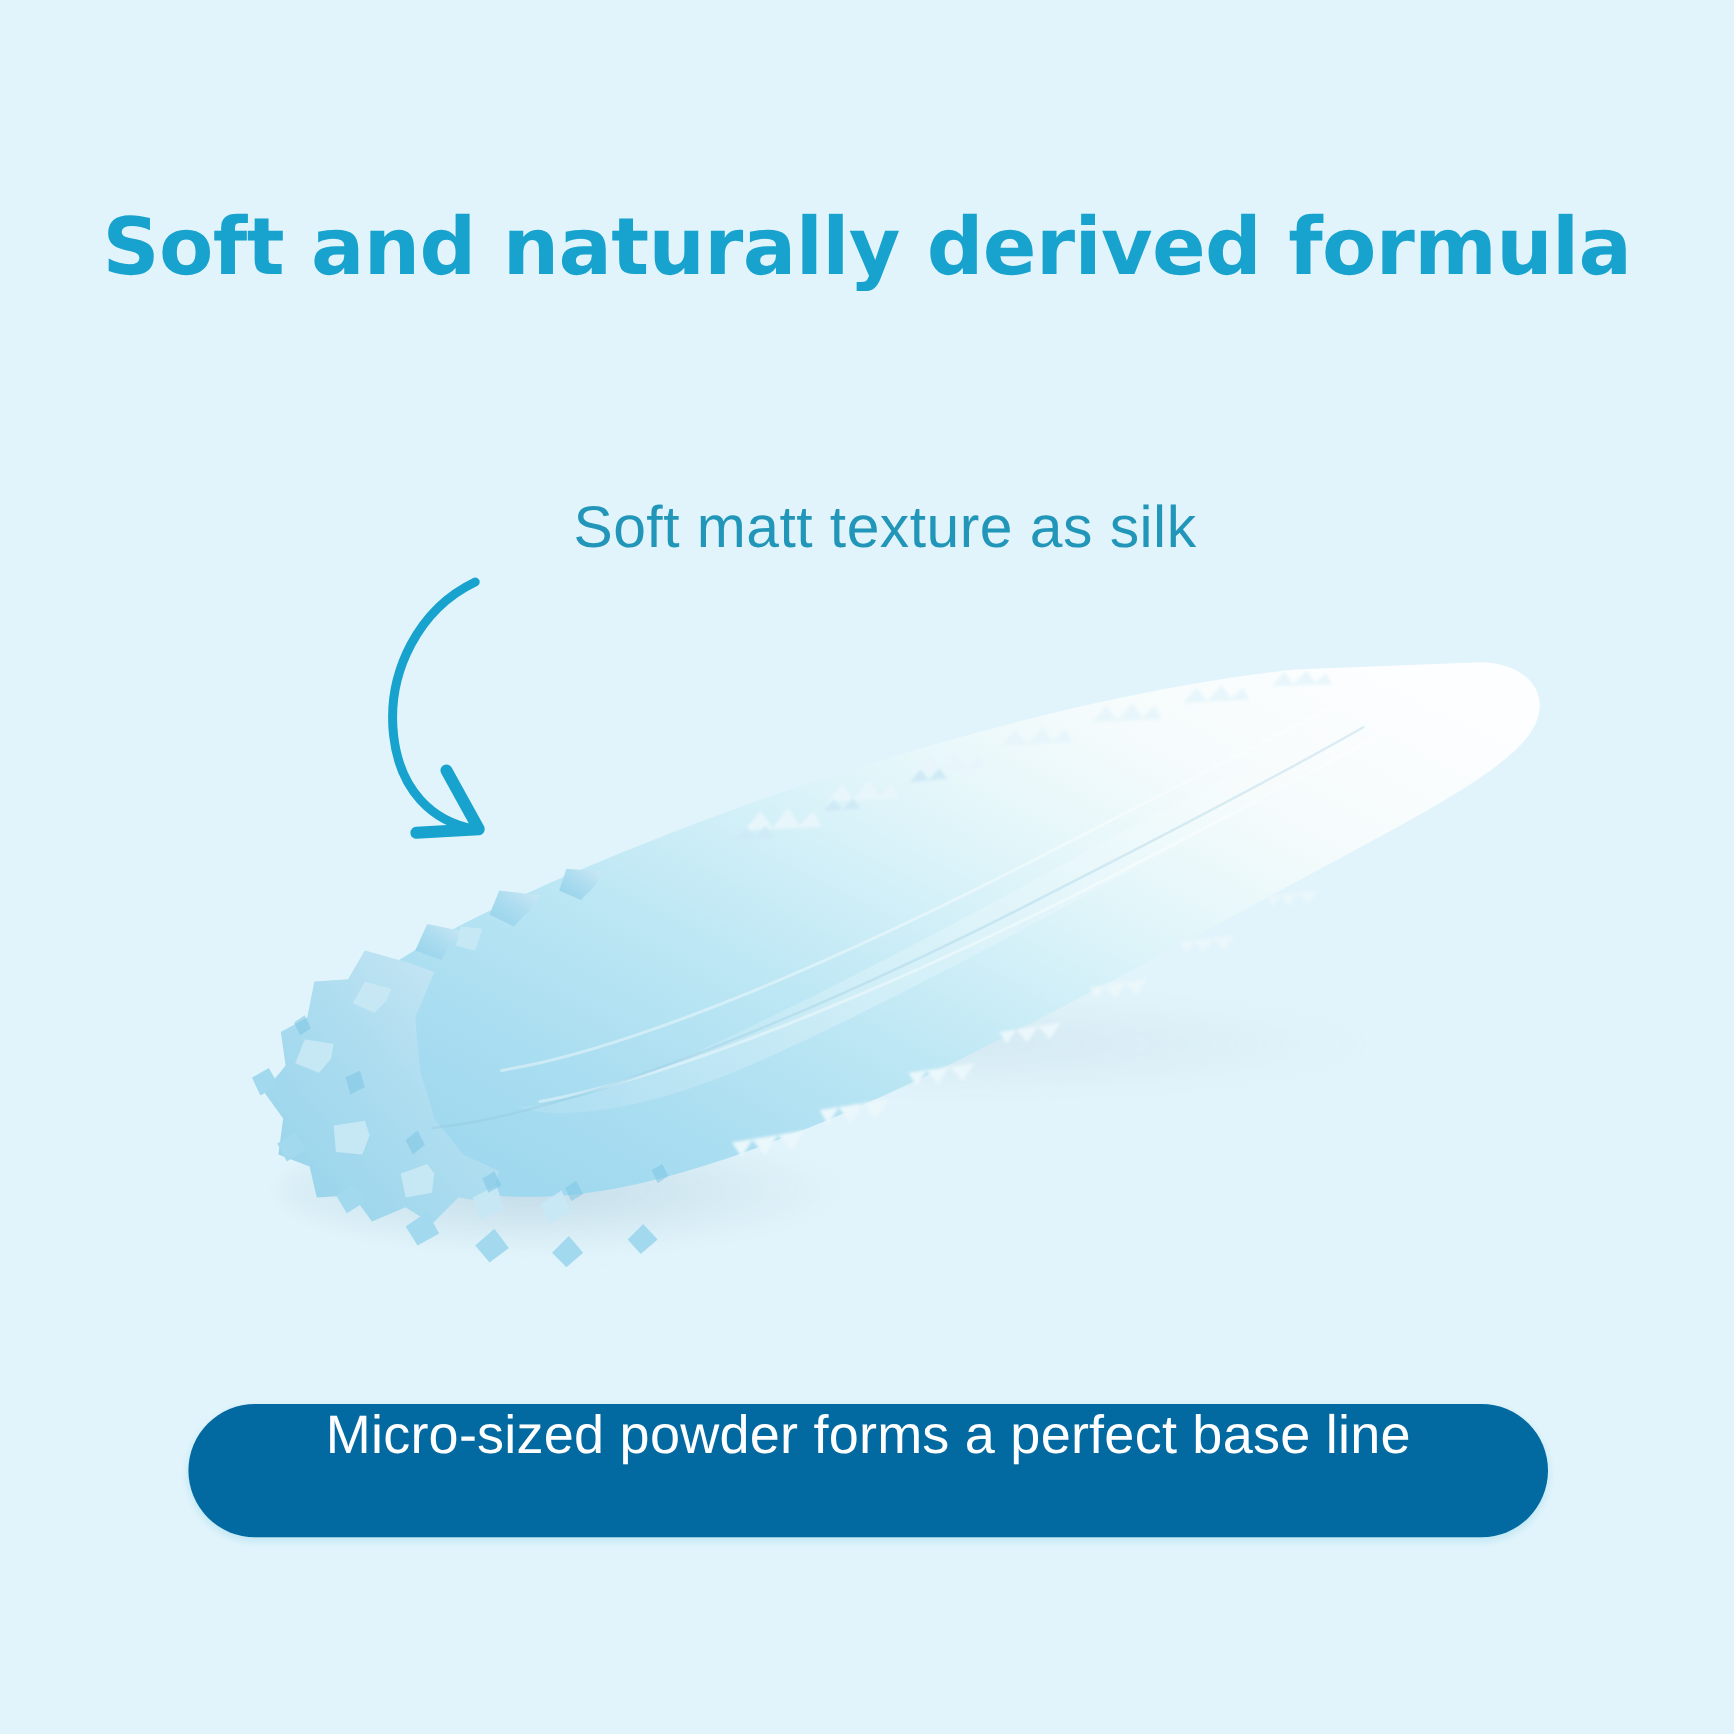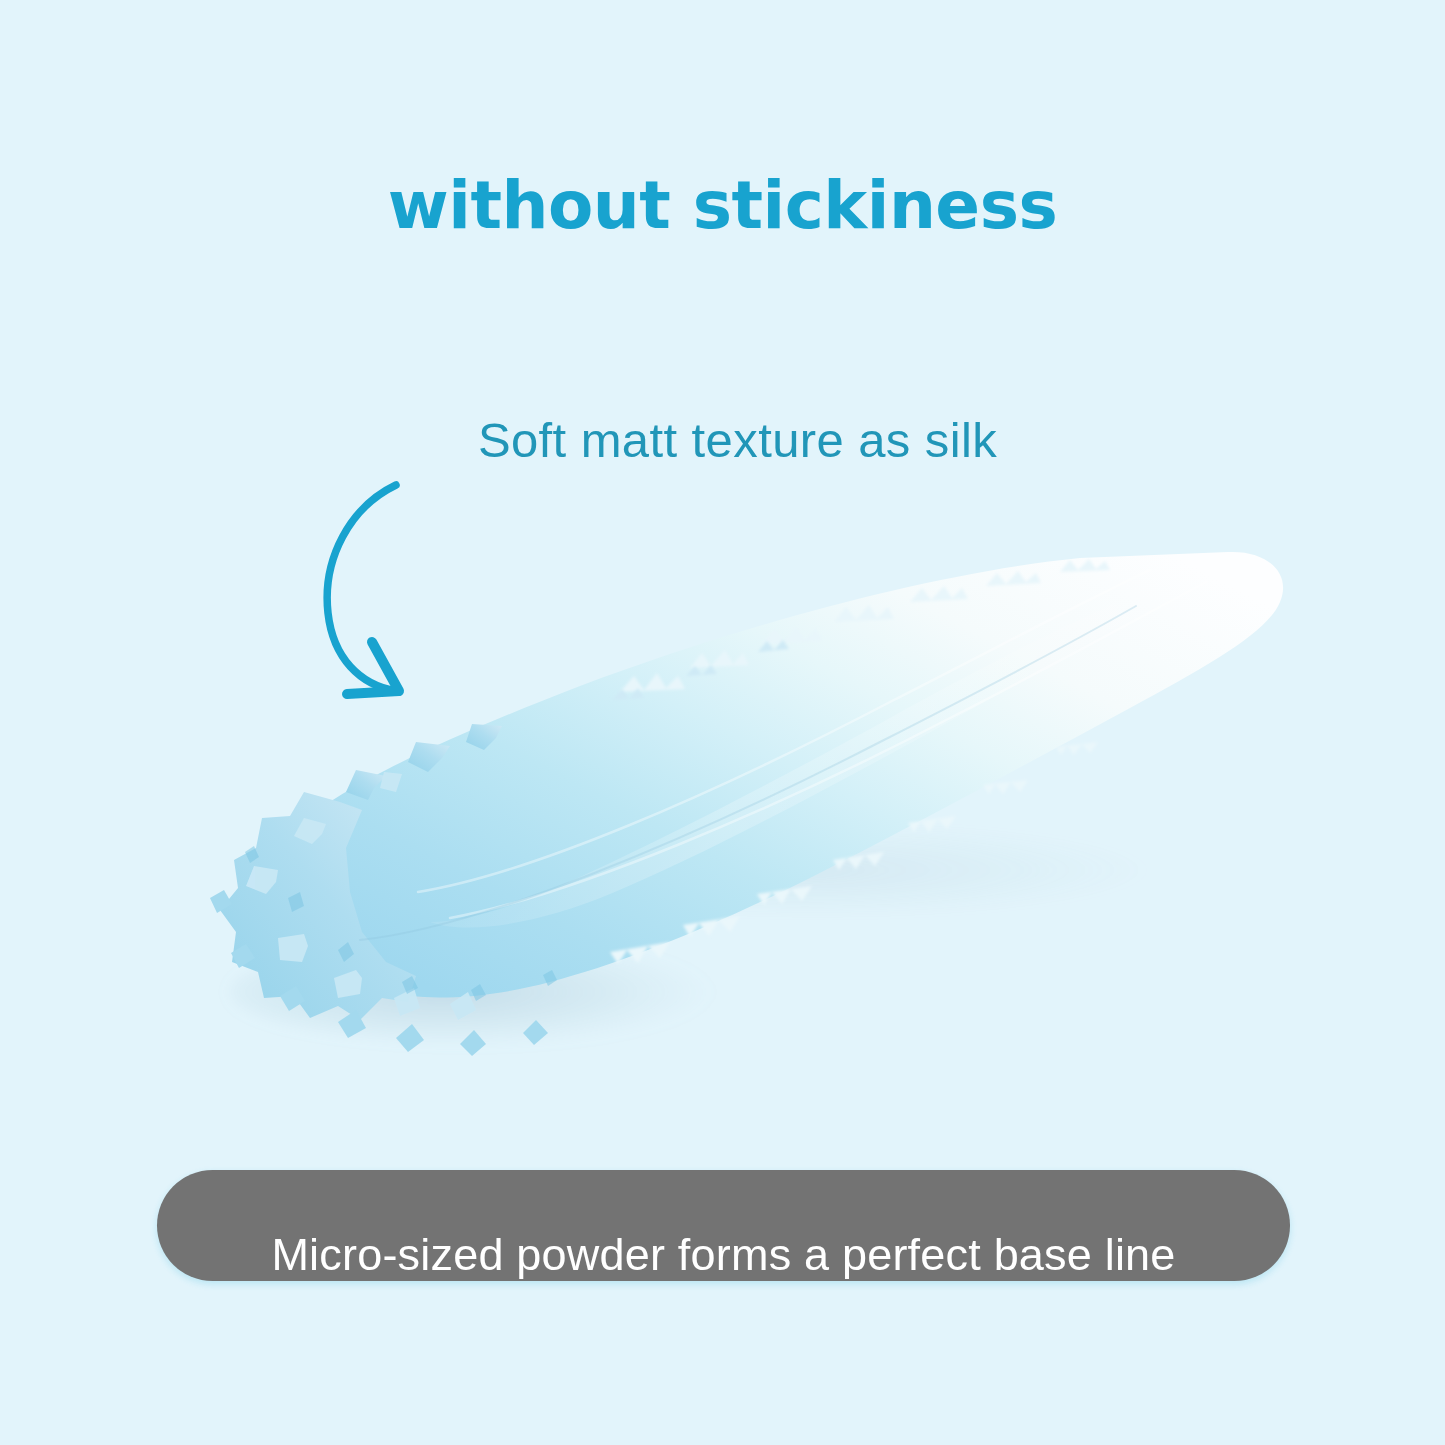--- a/index.html
+++ b/index.html
@@ -74,44 +74,44 @@
   }
   #swatch svg { display: block; width: 100%; height: 100%; overflow: visible; }
 
   
   #banner {
     position: absolute;
     left: 157px;
     top: 1170px;
     width: 1133px;
     height: 111px;
-    background: #737373;
+    background: #0369a1;
     border-radius: 56px;
     display: flex;
-    align-items: flex-end;
+    align-items: flex-start;
     justify-content: center;
     box-shadow: 0 3px 7px rgba(31,175,216,0.20);
   }
   #banner .banner-text {
     color: #ffffff;
     font-family: "Liberation Sans", sans-serif;
     font-weight: 300;
     font-size: 45px;
     letter-spacing: 0.2px;
     white-space: nowrap;
     -webkit-font-smoothing: antialiased;
   }
 </style>
 </head>
 <body>
 
 <div id="stage">
 
   <div id="headline">
-    <span class="hl-line">without stickiness</span>
+    <span class="hl-line">Soft and naturally derived formula</span>
   </div>
 
   <div id="subtitle">
     <span class="sub-inner">Soft matt texture as silk</span>
   </div>
 
   <svg id="arrow-svg" viewBox="0 0 190 265">
 
     <path d="M116 30
              C 70 52, 42 104, 48 158

